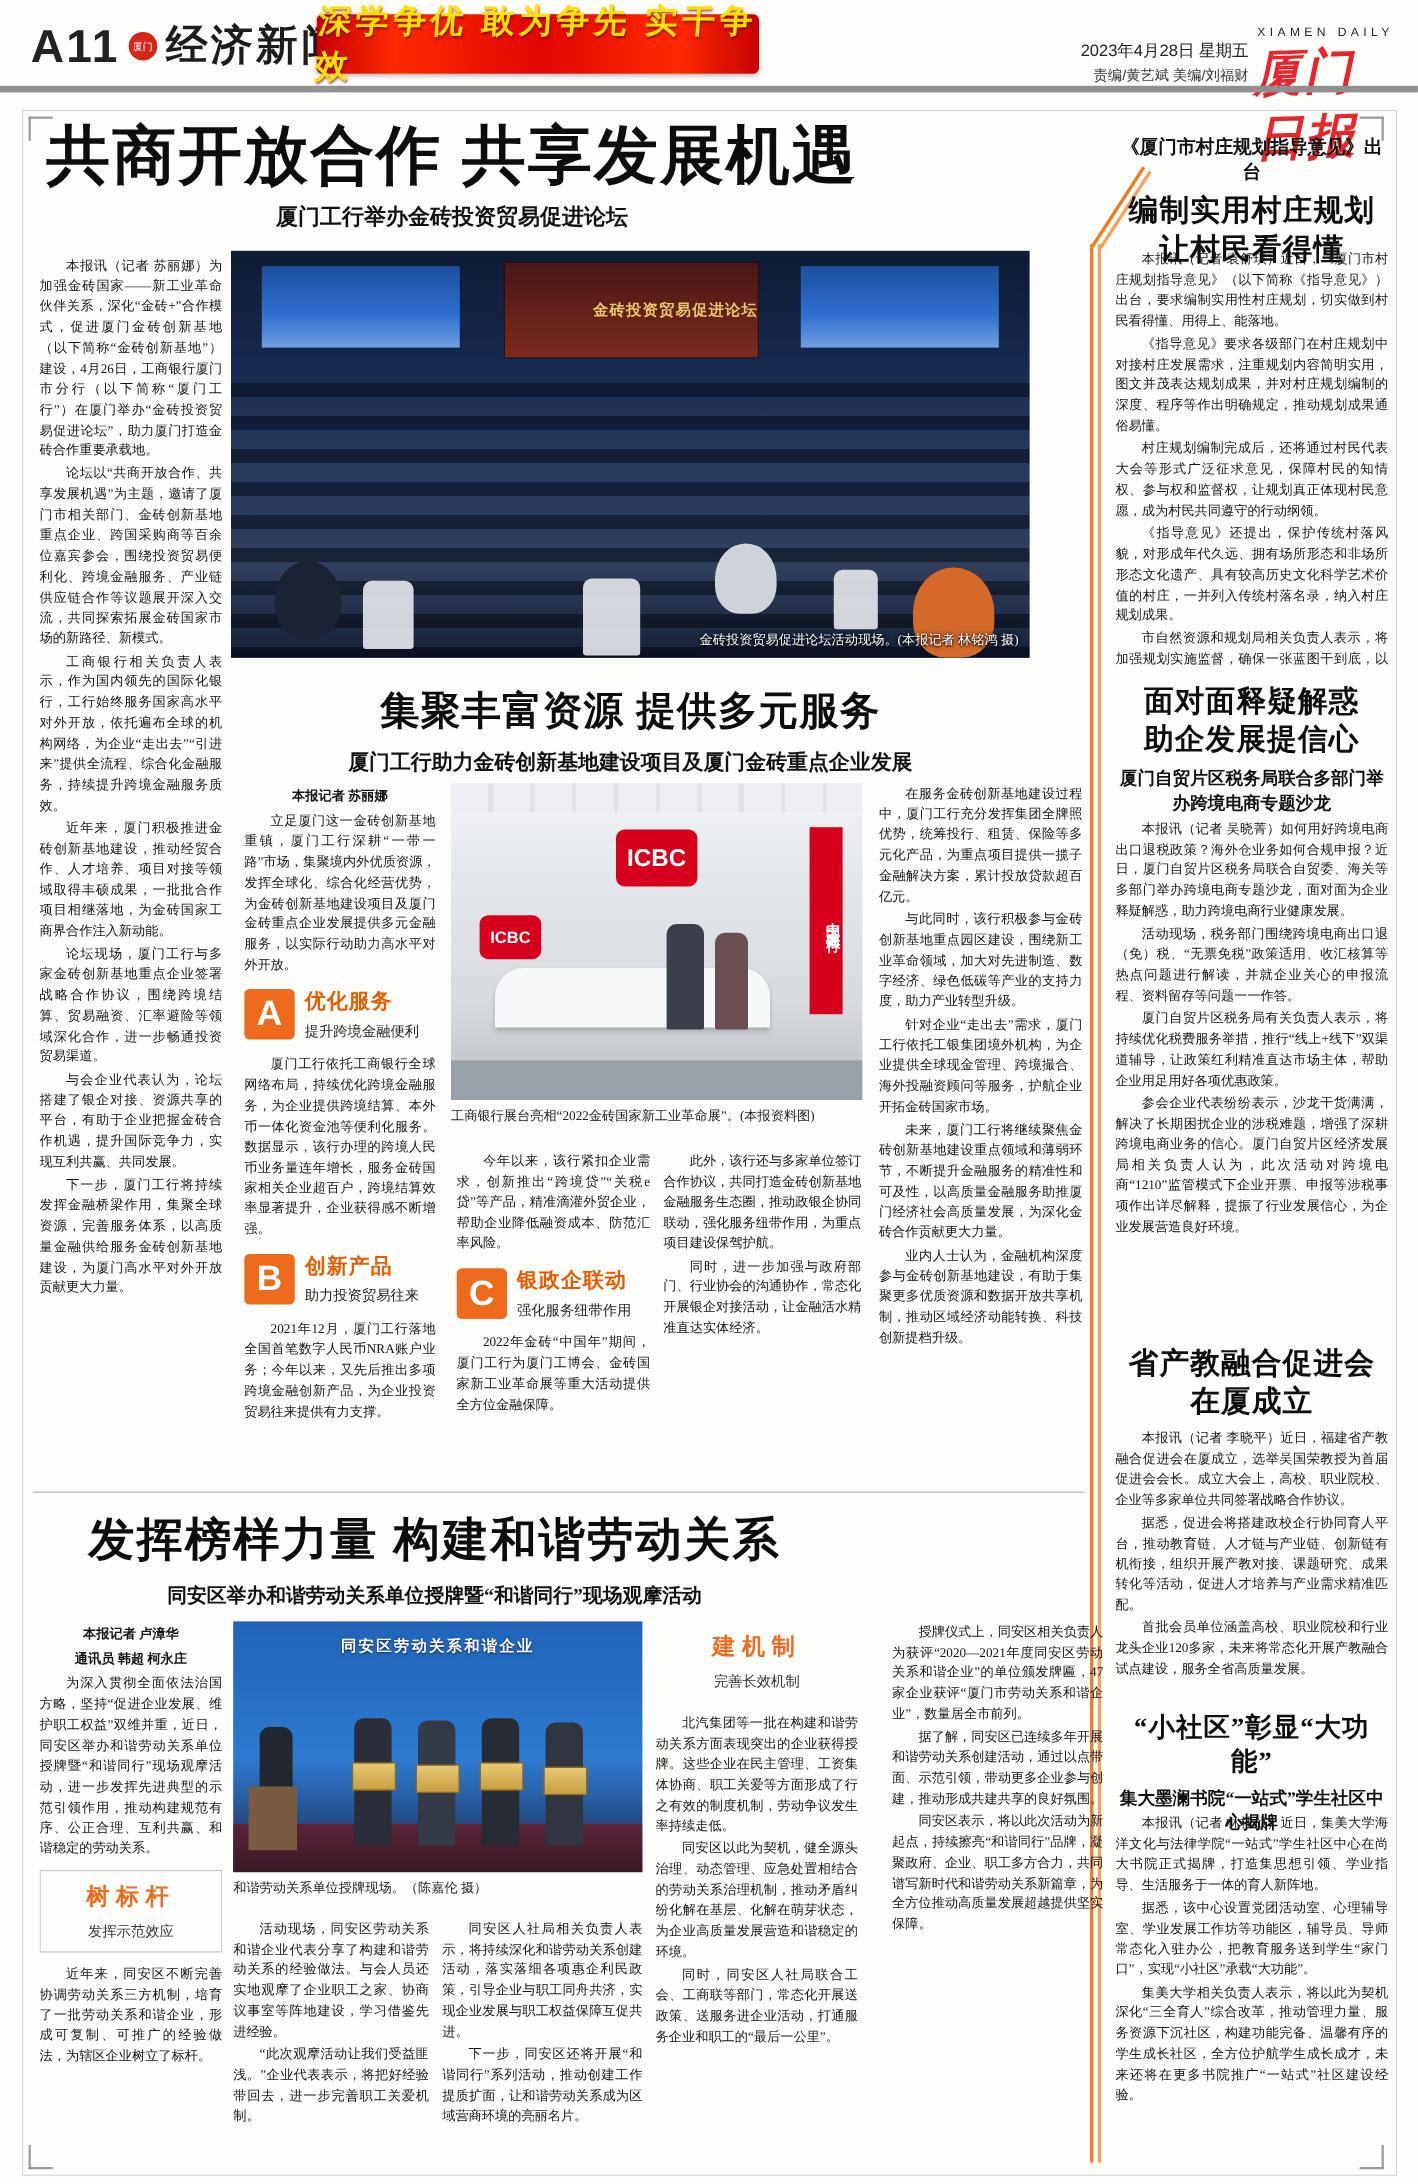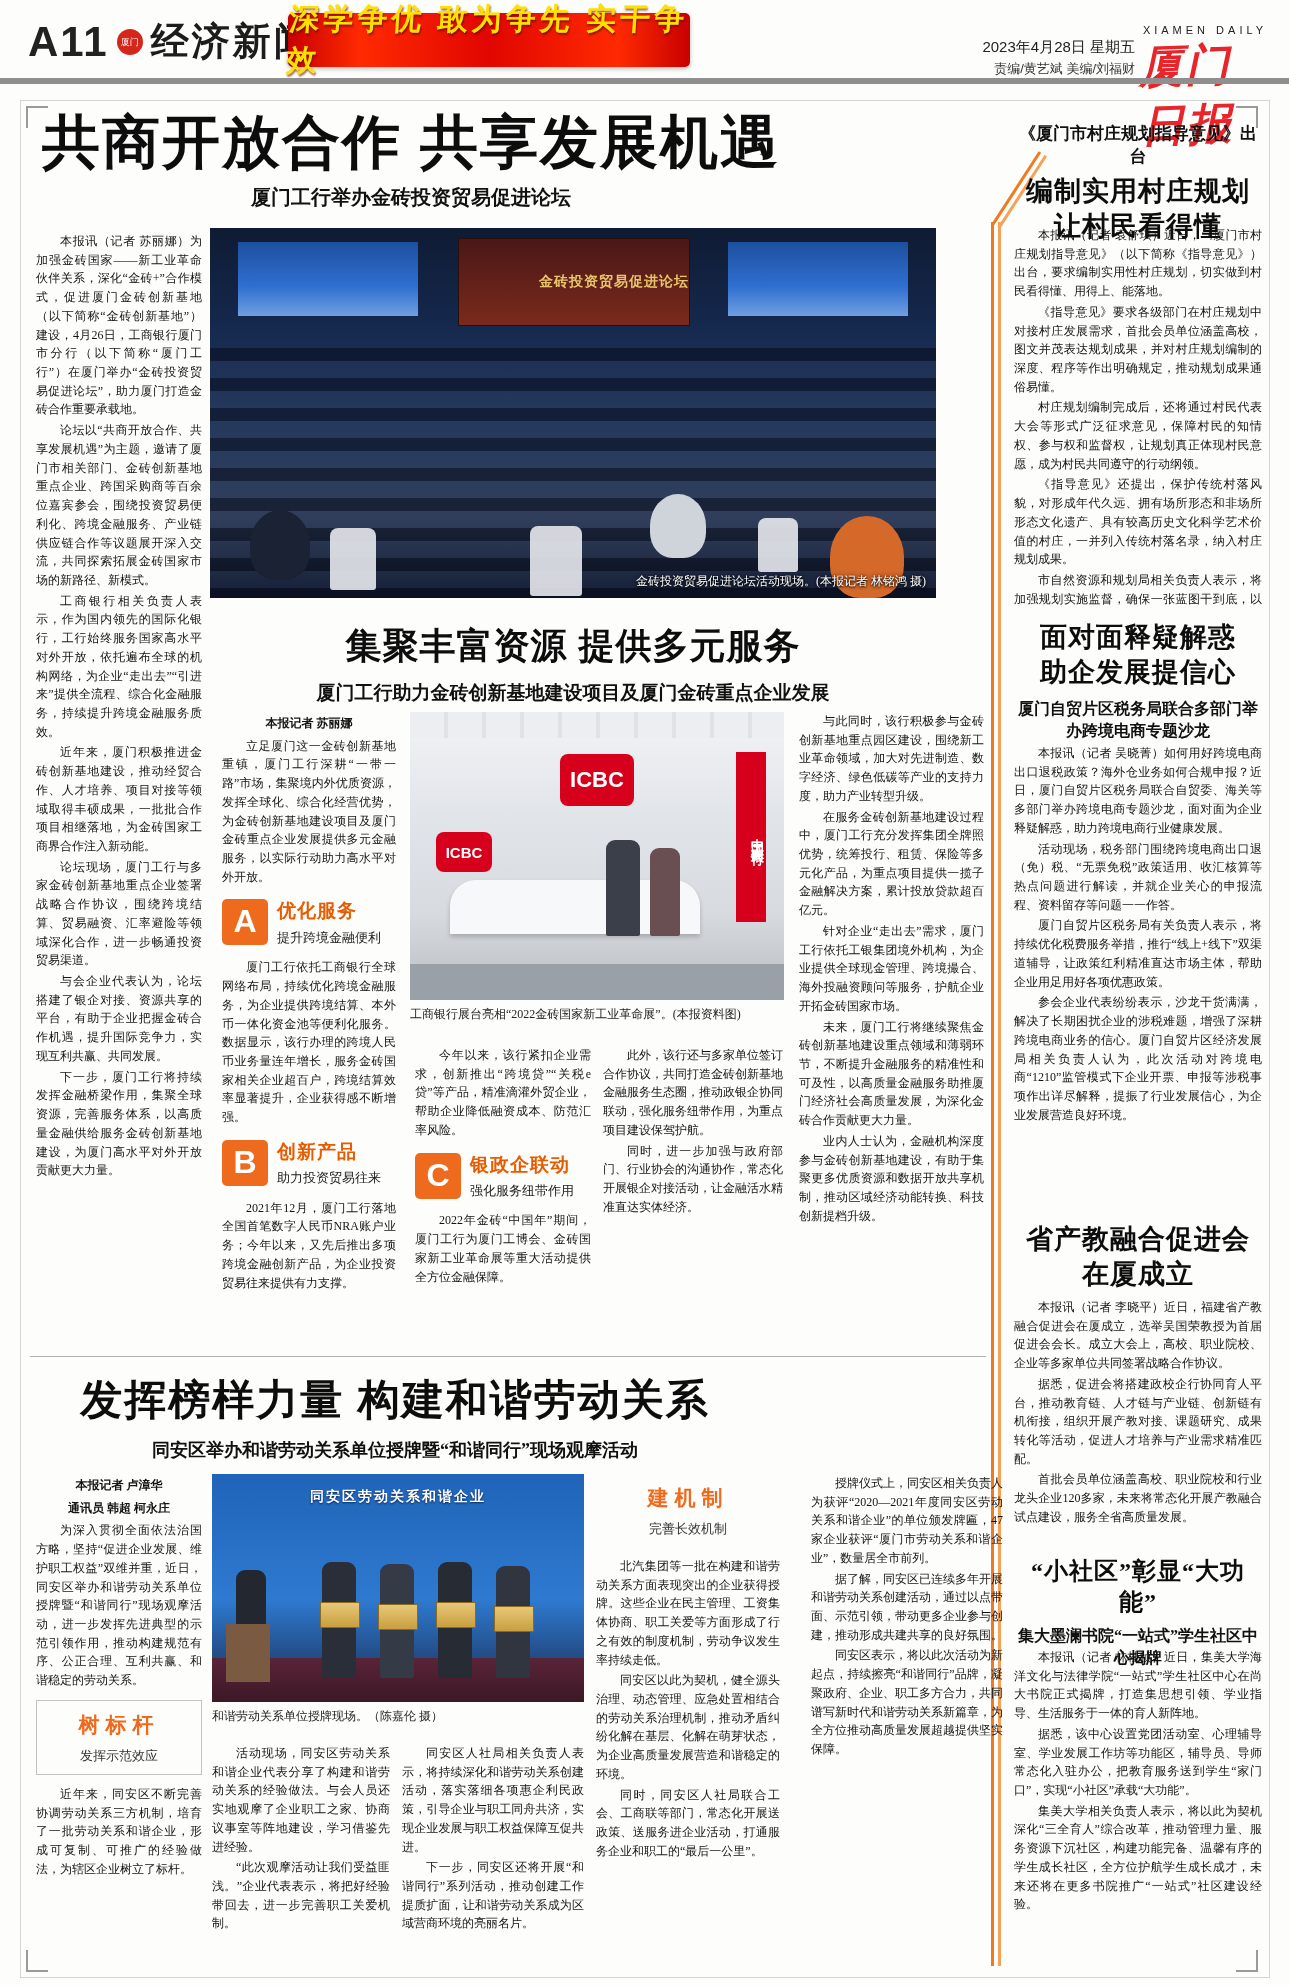--- a/index.html
+++ b/index.html
@@ -205,22 +205,22 @@
         <p class="bp">2022年金砖“中国年”期间，厦门工行为厦门工博会、金砖国家新工业革命展等重大活动提供全方位金融保障。</p>
       </div>
   </div>
 
   <div class="abs bodycol" style="left:603px;top:1046px;width:180px;height:300px;">
       <p class="bp">此外，该行还与多家单位签订合作协议，共同打造金砖创新基地金融服务生态圈，推动政银企协同联动，强化服务纽带作用，为重点项目建设保驾护航。</p>
       <p class="bp">同时，进一步加强与政府部门、行业协会的沟通协作，常态化开展银企对接活动，让金融活水精准直达实体经济。</p>
     </div>
 
   <div class="abs bodycol" style="left:799px;top:712px;width:185px;height:636px;">
+      <p class="bp">在服务金砖创新基地建设过程中，厦门工行充分发挥集团全牌照优势，统筹投行、租赁、保险等多元化产品，为重点项目提供一揽子金融解决方案，累计投放贷款超百亿元。</p>
       <p class="bp">与此同时，该行积极参与金砖创新基地重点园区建设，围绕新工业革命领域，加大对先进制造、数字经济、绿色低碳等产业的支持力度，助力产业转型升级。</p>
-      <p class="bp">在服务金砖创新基地建设过程中，厦门工行充分发挥集团全牌照优势，统筹投行、租赁、保险等多元化产品，为重点项目提供一揽子金融解决方案，累计投放贷款超百亿元。</p>
       <p class="bp">针对企业“走出去”需求，厦门工行依托工银集团境外机构，为企业提供全球现金管理、跨境撮合、海外投融资顾问等服务，护航企业开拓金砖国家市场。</p>
       <p class="bp">未来，厦门工行将继续聚焦金砖创新基地建设重点领域和薄弱环节，不断提升金融服务的精准性和可及性，以高质量金融服务助推厦门经济社会高质量发展，为深化金砖合作贡献更大力量。</p>
       <p class="bp">业内人士认为，金融机构深度参与金砖创新基地建设，有助于集聚更多优质资源和数据开放共享机制，推动区域经济动能转换、科技创新提档升级。</p>
     </div>
 
   <div class="abs hrule" style="left:30px;top:1356px;width:956px;"></div>
 
   <div class="abs" style="left:30px;top:1372px;width:730px;">
     <div class="h3-main">发挥榜样力量 构建和谐劳动关系</div>
     <div class="h3-sub">同安区举办和谐劳动关系单位授牌暨“和谐同行”现场观摩活动</div>
@@ -286,21 +286,21 @@
 
   <div class="abs" style="left:1014px;top:122px;width:248px;">
     <div class="sb-kicker">《厦门市村庄规划指导意见》出台</div>
     <div class="sb-h" style="margin-top:6px;">
       <div>编制实用村庄规划</div>
       <div>让村民看得懂</div>
     </div>
   </div>
   <div class="abs bodycol" style="left:1014px;top:226px;width:248px;height:380px;">
       <p class="bp">本报讯（记者 袁舒琪）近日，《厦门市村庄规划指导意见》（以下简称《指导意见》）出台，要求编制实用性村庄规划，切实做到村民看得懂、用得上、能落地。</p>
-      <p class="bp">《指导意见》要求各级部门在村庄规划中对接村庄发展需求，首批会员单位涵盖高校，图文并茂表达规划成果，并对村庄规划编制的深度、程序等作出明确规定，推动规划成果通俗易懂。</p>
+      <p class="bp">《指导意见》要求各级部门在村庄规划中对接村庄发展需求，注重规划内容简明实用，图文并茂表达规划成果，并对村庄规划编制的深度、程序等作出明确规定，推动规划成果通俗易懂。</p>
       <p class="bp">村庄规划编制完成后，还将通过村民代表大会等形式广泛征求意见，保障村民的知情权、参与权和监督权，让规划真正体现村民意愿，成为村民共同遵守的行动纲领。</p>
       <p class="bp">《指导意见》还提出，保护传统村落风貌，对形成年代久远、拥有场所形态和非场所形态文化遗产、具有较高历史文化科学艺术价值的村庄，一并列入传统村落名录，纳入村庄规划成果。</p>
       <p class="bp">市自然资源和规划局相关负责人表示，将加强规划实施监督，确保一张蓝图干到底，以实用性村庄规划助力乡村振兴。</p>
     </div>
 
   <div class="abs" style="left:1014px;top:620px;width:248px;">
     <div class="sb-h">
       <div>面对面释疑解惑</div>
       <div>助企发展提信心</div>
     </div>

